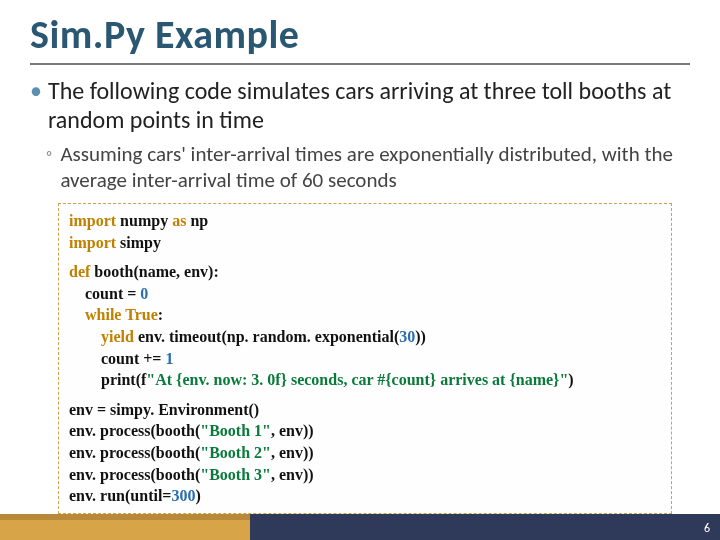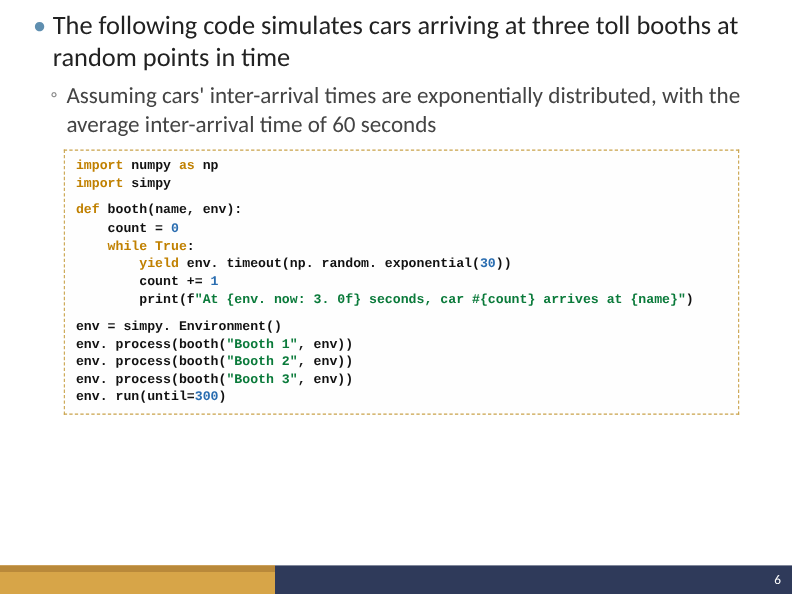--- a/index.html
+++ b/index.html
@@ -3,37 +3,38 @@
 <meta charset="utf-8">
 <style>
   * { box-sizing: border-box; margin: 0; padding: 0; }
   html, body { width: 720px; height: 540px; font-family: Calibri, Arial, sans-serif; background: #fff; overflow: hidden; }
   .slide { width: 720px; height: 540px; position: relative; padding: 10px 30px 0 30px; }
   .title { font-size: 40px; font-weight: 700; color: #2a5772; letter-spacing: 0.5px; padding-bottom: 4px; border-bottom: 2px solid #7a7a7a; margin-bottom: 12px; }
   .bullet-l1 { display: flex; align-items: flex-start; font-size: 24px; color: #222; line-height: 1.2; margin-bottom: 6px; }
   .bullet-l1 .dot { color: #5f8fb0; font-size: 24px; margin-right: 6px; line-height: 1.2; }
   .bullet-l2 { display: flex; align-items: flex-start; font-size: 21px; color: #444; line-height: 1.25; margin-left: 16px; margin-bottom: 10px; }
   .bullet-l2 .ring { color: #888; font-size: 18px; margin-right: 8px; line-height: 1.4; }
-  .code-box { margin: 4px 18px 0 28px; border: 1px dashed #c9a24a; background: #fefefe; padding: 6px 10px; font-family: Liberation Mono, monospace; font-size: 12px; line-height: 1.35; white-space: pre; color: #111; overflow: hidden; }
+  .code-box { margin: 4px 18px 0 28px; border: 1px dashed #c9a24a; background: #fefefe; padding: 6px 10px; font-family: Liberation Serif, serif; font-size: 16px; line-height: 1.35; white-space: pre; color: #111; overflow: hidden; }
   .kw { color: #c08000; font-weight: 700; }
   .fn { color: #111; font-weight: 700; }
   .num { color: #2a6db0; font-weight: 700; }
   .str { color: #0a7a3a; font-weight: 700; }
   .plain { color: #111; font-weight: 700; }
   .footer { position: absolute; left: 0; bottom: 0; width: 720px; height: 26px; }
   .footer .left { position: absolute; left: 0; top: 0; width: 250px; height: 26px; background: #d7a548; }
   .footer .left::after { content: ""; position: absolute; left: 0; top: 0; width: 250px; height: 6px; background: #b9893a; }
   .footer .right { position: absolute; left: 250px; top: 0; right: 0; height: 26px; background: #2f3a5a; }
   .page-num { position: absolute; right: 10px; bottom: 5px; color: #fff; font-size: 12px; }
   .code-pad { display:block; height:8px; }
 </style>
 </head>
 <body>
 
 <div class="slide">
+  <div class="title">Sim.Py Example</div>
 
   <div class="bullet-l1">
     <span class="dot">•</span>
     <span>The following code simulates cars arriving at three toll booths at random points in time</span>
   </div>
 
   <div class="bullet-l2">
     <span class="ring">◦</span>
     <span>Assuming cars' inter-arrival times are exponentially distributed, with the average inter-arrival time of 60 seconds</span>
   </div>

